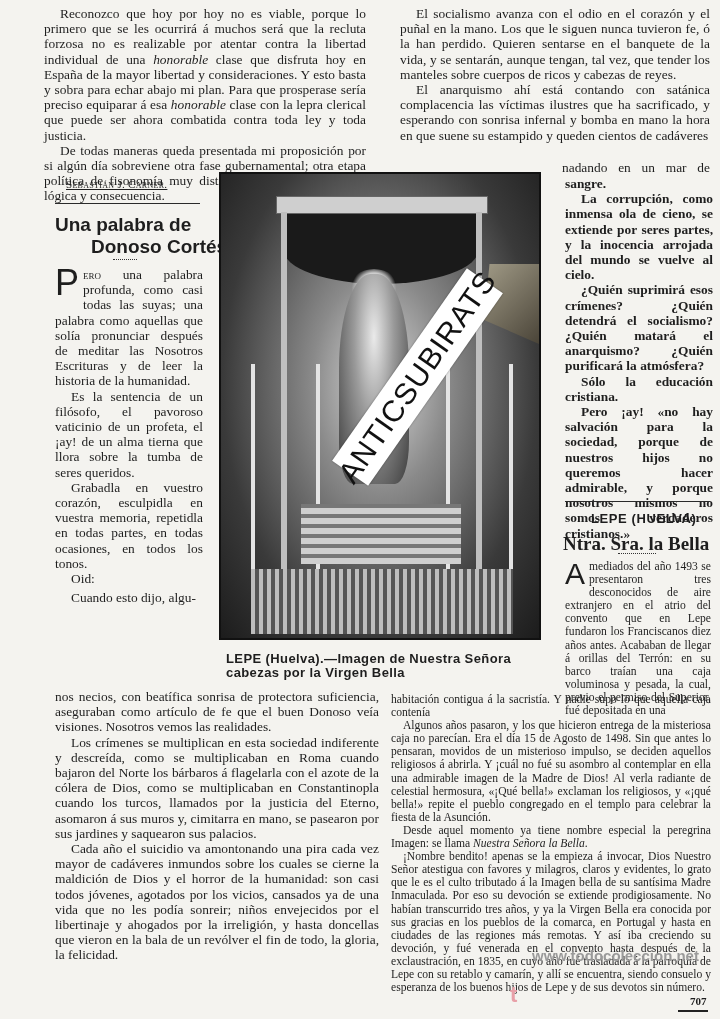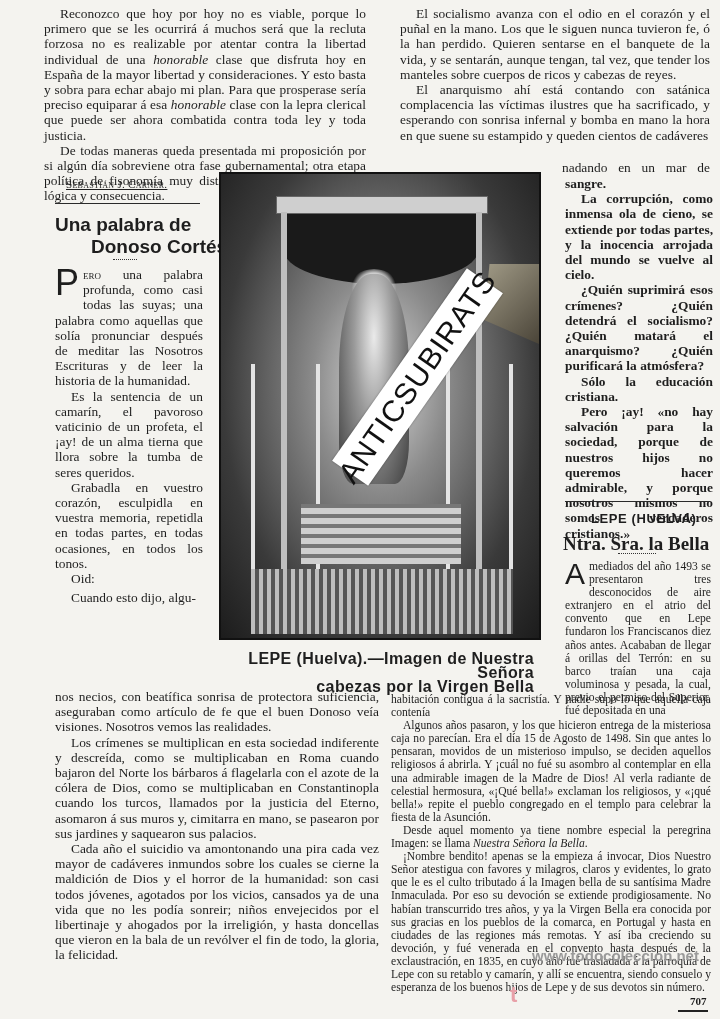--- a/index.html
+++ b/index.html
@@ -35,22 +35,22 @@
   .photo .base { position:absolute; left:30px; top:395px; width:262px; height:65px; background:repeating-linear-gradient(90deg,#bdbdbd 0 4px,#555 4px 8px); }
   .photo .candle { position:absolute; top:190px; width:4px; height:250px; background:#e4e4e4; }
   .photo .tear { position:absolute; right:0; top:90px; width:55px; height:80px; background:linear-gradient(135deg,#a09a86,#4a4438); clip-path:polygon(10% 0,100% 0,100% 100%,0 70%); }
   .stamp {
     position:absolute; left:300px; top:355px; width:235px; height:44px;
     background:#ffffff; transform:rotate(-55deg); transform-origin:50% 50%;
     display:flex; align-items:center; justify-content:center;
     font-family:"Liberation Sans","DejaVu Sans",sans-serif; font-size:30px; letter-spacing:1px; color:#111;
     box-shadow:0 0 2px rgba(0,0,0,0.4);
   }
-  .caption { position:absolute; left:226px; top:652px; width:308px; text-align:right;
-    font-family:"Liberation Sans","DejaVu Sans",sans-serif; font-weight:bold; font-size:16px; line-height:14px; letter-spacing:0.4px; }
+  .caption { position:absolute; left:226px; top:652px; width:308px; text-align:left;
+    font-family:"Liberation Sans","DejaVu Sans",sans-serif; font-weight:bold; font-size:13px; line-height:14px; letter-spacing:0.4px; }
   .kicker { position:absolute; font-family:"Liberation Sans","DejaVu Sans",sans-serif; font-weight:bold; font-size:13px; letter-spacing:0.6px; }
   .small { position:absolute; font-size:11.6px; line-height:13.1px; text-align:justify; }
   .small p { margin:0; text-indent:12px; }
   .small p.noind { text-indent:0; }
   .watermark { position:absolute; left:532px; top:947px; font-family:"Liberation Sans","DejaVu Sans",sans-serif; font-weight:bold; font-size:15px; color:#9a9a9a; }
   .wm-logo { position:absolute; left:510px; top:984px; width:16px; height:22px; color:#e8a0a8; font-family:"Liberation Sans",sans-serif; font-size:22px; font-weight:bold; line-height:22px; }
   .pagenum { position:absolute; left:690px; top:995px; font-size:11px; font-weight:bold; }
   .pagerule { position:absolute; left:678px; top:1010px; width:30px; height:2px; background:#222; }
 </style>
 </head>
@@ -67,37 +67,37 @@
   <div class="sig" style="left:66px; top:178px;">Sebastián J. Carner.</div>
 
   <div class="blk" style="left:400px; top:6px; width:310px;">
     <p>El socialismo avanza con el odio en el corazón y el puñal en la mano. Los que le siguen nunca tuvieron fe, ó la han perdido. Quieren sentarse en el banquete de la vida, y se sentarán, aunque tengan, tal vez, que tender los manteles sobre cuerpos de ricos y cabezas de reyes.</p>
     <p>El anarquismo ahí está contando con satánica complacencia las víctimas ilustres que ha sacrificado, y esperando con sonrisa infernal y bomba en mano la hora en que suene su estampido y queden cientos de cadáveres</p>
   </div>
   <div class="blk" style="left:562px; top:160px; width:148px; text-align:justify; text-align-last:justify;">nadando en un mar de</div>
 
   <div class="blk" style="left:565px; top:176px; width:148px;font-weight:bold;">
     <p class="noind">sangre.</p>
-    <p>La corrupción, como inmensa ola de cieno, se extiende por todas partes, y la inocencia arrojada del mundo se vuelve al cielo.</p>
+    <p>La corrupción, como inmensa ola de cieno, se extiende por seres partes, y la inocencia arrojada del mundo se vuelve al cielo.</p>
     <p>¿Quién suprimirá esos crímenes? ¿Quién detendrá el socialismo? ¿Quién matará el anarquismo? ¿Quién purificará la atmósfera?</p>
     <p>Sólo la educación cristiana.</p>
     <p>Pero ¡ay! «no hay salvación para la sociedad, porque de nuestros hijos no queremos hacer admirable, y porque nosotros mismos no somos verdaderos cristianos.»</p>
   </div>
   <div class="rule" style="left:565px; top:501px; width:145px; height:1px;"></div>
 
   <div class="rule" style="left:55px; top:203px; width:145px; height:1px;"></div>
   <div class="headline" style="left:55px; top:213px;">Una palabra de</div>
   <div class="headline" style="left:91px; top:235px;">Donoso Cortés</div>
   <div class="subrule" style="left:113px; top:259px; width:24px;"></div>
 
   <div class="blk" style="left:55px; top:267px; width:148px;">
     <p class="noind">
       <span class="dropcap">P</span><span class="smallcaps">ero</span><span> una palabra profunda, como casi todas las suyas; una palabra como aquellas que solía pronunciar después de meditar las Nosotros Escrituras y de leer la historia de la humanidad.</span>
     </p>
-    <p>Es la sentencia de un camarín, el pavoroso vaticinio de un profeta, el ¡ay! de un alma tierna que llora sobre la tumba de seres queridos.</p>
+    <p>Es la sentencia de un filósofo, el pavoroso vaticinio de un profeta, el ¡ay! de un alma tierna que llora sobre la tumba de seres queridos.</p>
     <p>Grabadla en vuestro corazón, esculpidla en vuestra memoria, repetidla en todas partes, en todas ocasiones, en todos los tonos.</p>
     <p>Oid:</p>
     <p style="margin-top:4px;">Cuando esto dijo, algu-</p>
   </div>
 
   <div class="blk" style="left:55px; top:689px; width:324px;">
     <p class="noind">nos necios, con beatífica sonrisa de protectora suficiencia, aseguraban como artículo de fe que el buen Donoso veía visiones. Nosotros vemos las realidades.</p>
     <p>Los crímenes se multiplican en esta sociedad indiferente y descreída, como se multiplicaban en Roma cuando bajaron del Norte los bárbaros á flagelarla con el azote de la cólera de Dios, como se multiplicaban en Constantinopla cuando los turcos, llamados por la justicia del Eterno, asomaron á sus muros y, cimitarra en mano, se pasearon por sus jardines y saquearon sus palacios.</p>
     <p>Cada año el suicidio va amontonando una pira cada vez mayor de cadáveres inmundos sobre los cuales se cierne la maldición de Dios y el horror de la humanidad: son casi todos jóvenes, agotados por los vicios, cansados ya de una vida que no les podía sonreir; niños envejecidos por el libertinaje y ahogados por la irreligión, y hasta doncellas que vieron en la bala de un revólver el fin de todo, la gloria, la felicidad.</p>
   </div>

